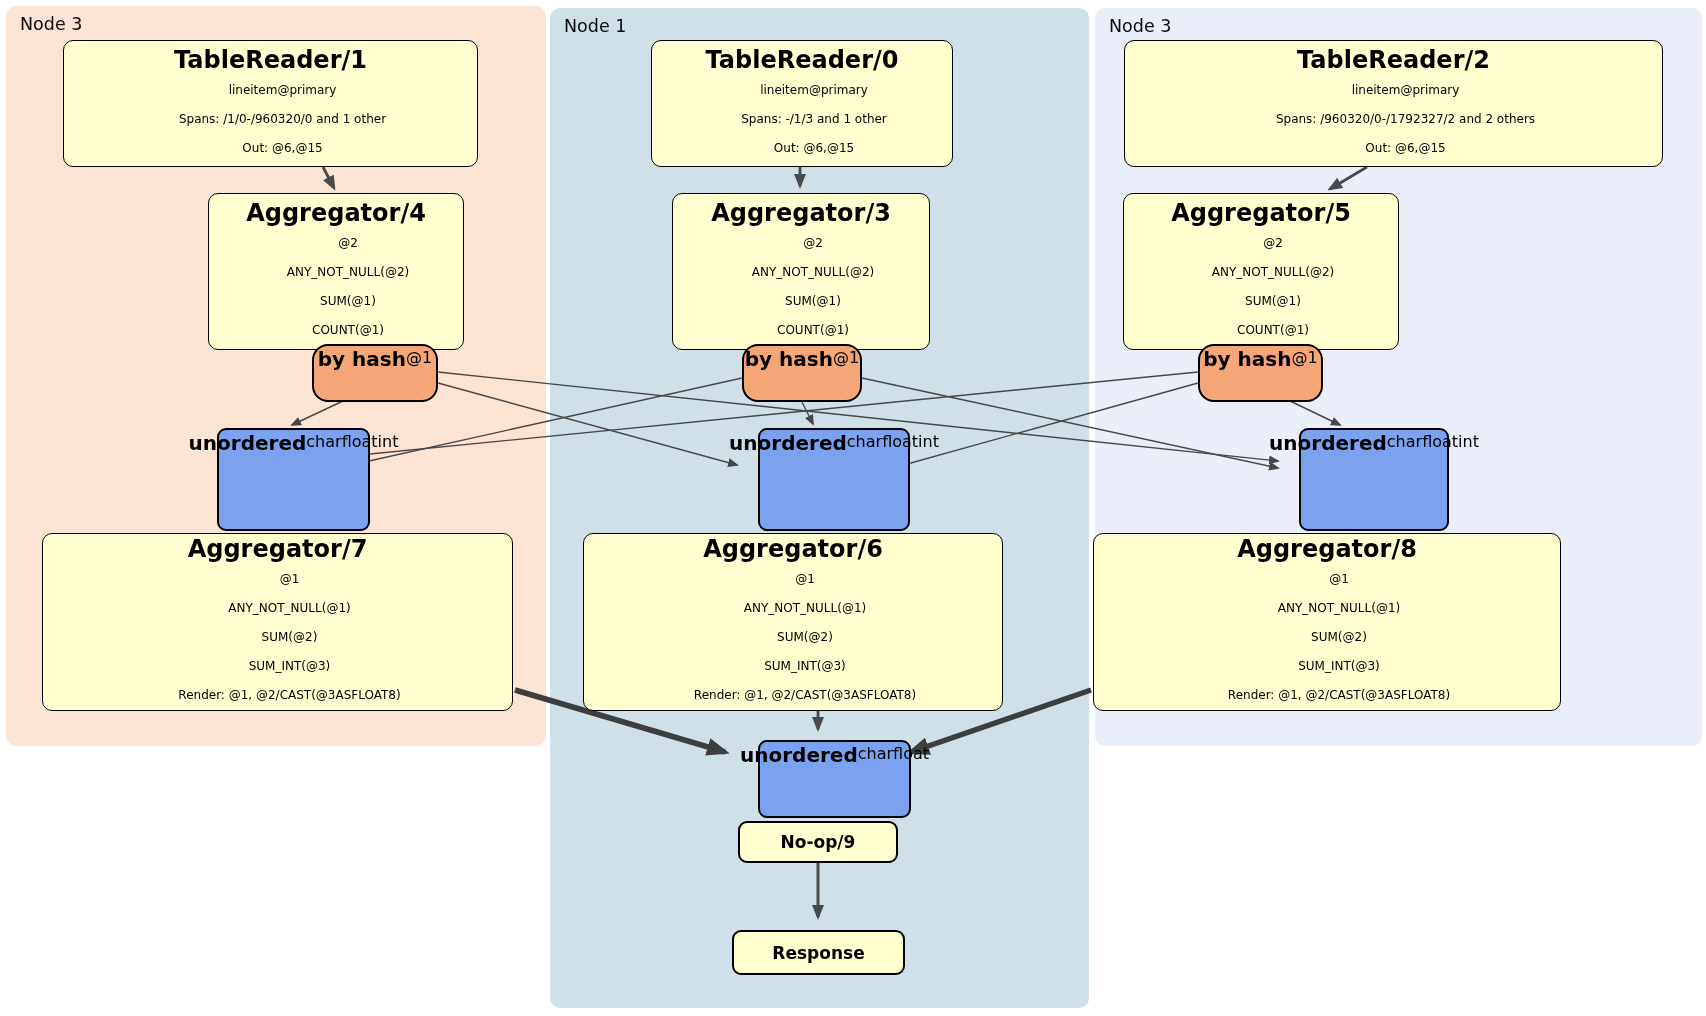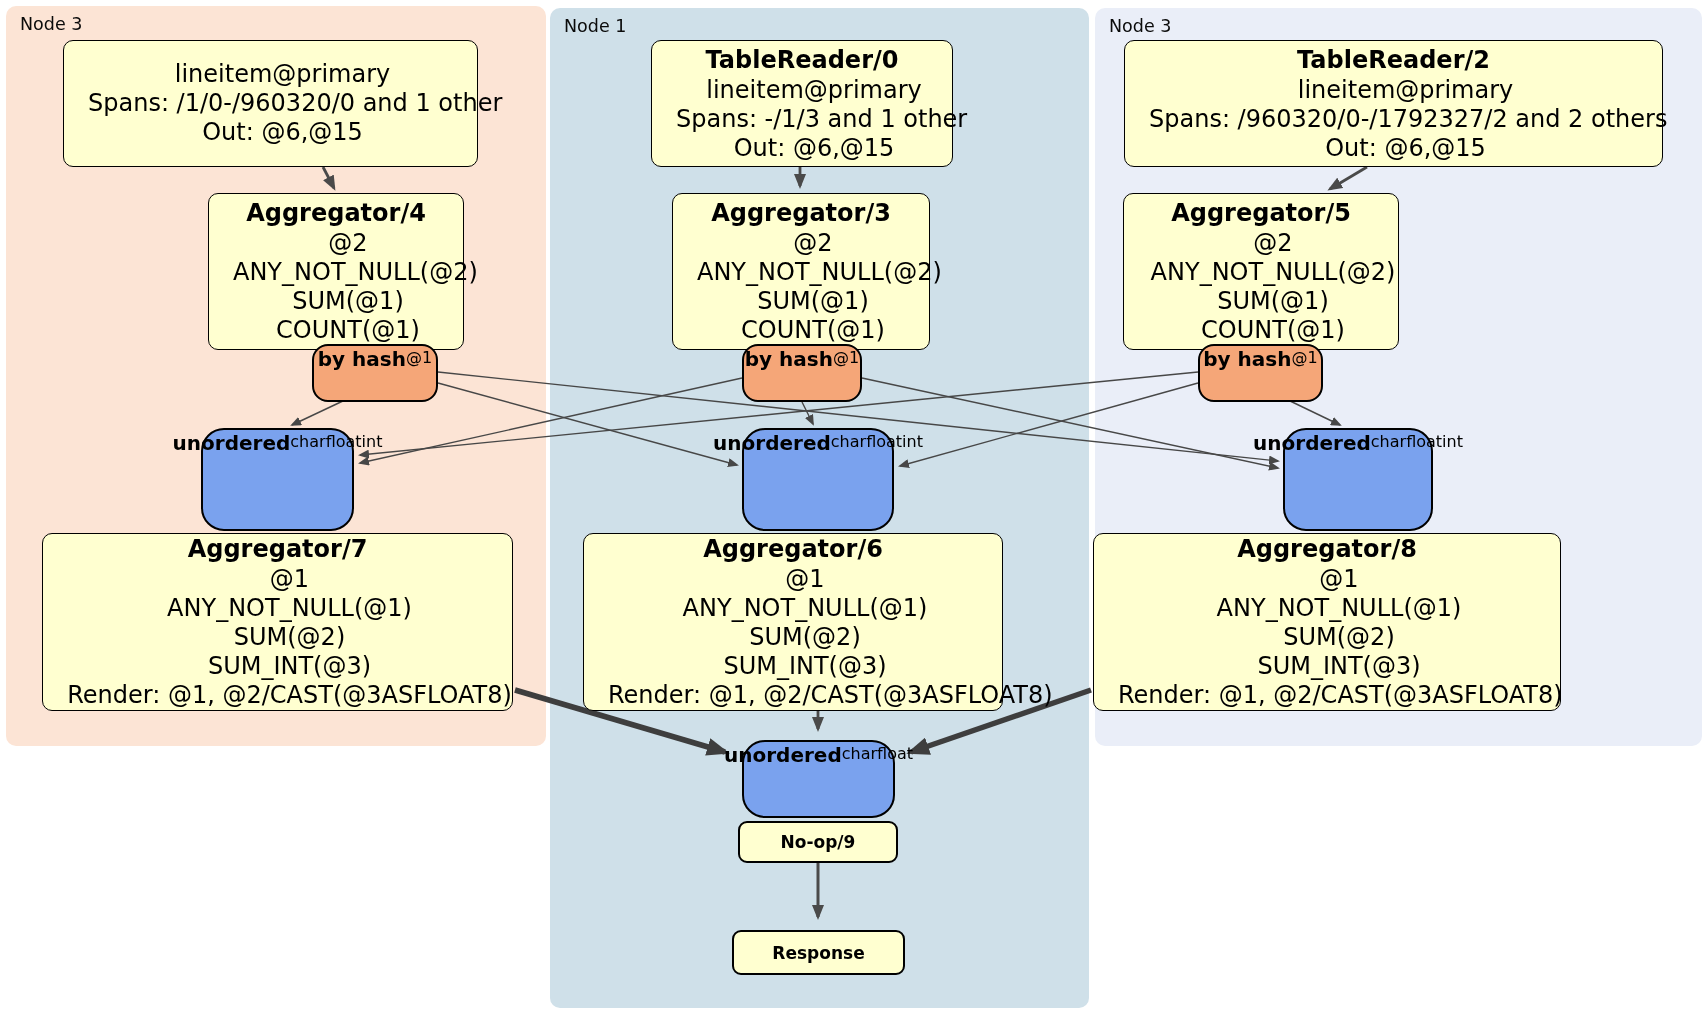--- a/index.html
+++ b/index.html
@@ -18,30 +18,30 @@
   svg.edges { position:absolute; left:0; top:0; z-index:1; }
 
   .nbox {
     position:absolute; z-index:2; box-sizing:border-box;
     background:var(--processor-fill,#ffffd0);
     border:1.6px solid #000; border-radius:10px;
     display:flex; flex-direction:column; justify-content:center;
     text-align:center;
   }
   .nbox .t { font-weight:bold; font-size:24px; line-height:31px; white-space:nowrap; }
-  .nbox .l { font-size:24px; line-height:29px; white-space:nowrap;padding-left:24px; }
+  .nbox .l { font-size:12px; line-height:29px; white-space:nowrap;padding-left:24px; }
 
   .pill {
     position:absolute; z-index:3; box-sizing:border-box;
     border:2.2px solid #000; border-radius:16px;
     display:flex; flex-direction:row; justify-content:center;
     text-align:center;
   }
   .pill.orange { background:var(--router-fill,#f5a678); }
-  .pill.blue   { background:var(--stream-fill,#7aa2ee); border-radius:23px; }
+  .pill.blue   { background:var(--stream-fill,#7aa2ee); border-radius:9px;margin-left:16px; }
   .pill .t { font-weight:bold; font-size:20px; line-height:27px; white-space:nowrap; }
   .pill .l { font-size:16px; line-height:24px; white-space:nowrap; }
 
   .endbox {
     position:absolute; z-index:2; box-sizing:border-box;
     background:var(--processor-fill,#ffffd0);
     border:2.2px solid #000; border-radius:9px;
     display:flex; align-items:center; justify-content:center;
     font-weight:bold; font-size:17px; white-space:nowrap;
   }
@@ -88,20 +88,21 @@
     <path d="M1198,383 L900,466" stroke="#474747" stroke-width="1.4" fill="none" marker-end="url(#ah-s)"></path>
     <path d="M1288,400 L1340,425" stroke="#474747" stroke-width="1.4" fill="none" marker-end="url(#ah-s)"></path>
 
     <path d="M515,690 L725,752" stroke="#3e3e3e" stroke-width="5.5" fill="none" marker-end="url(#ah-l)"></path>
     <path d="M1091,690 L911,752" stroke="#3e3e3e" stroke-width="5.5" fill="none" marker-end="url(#ah-l)"></path>
     <path d="M818,711 L818,729" stroke="#4a4a4a" stroke-width="2.8" fill="none" marker-end="url(#ah-m)"></path>
     <path d="M818,863 L818,917" stroke="#4a4a4a" stroke-width="3" fill="none" marker-end="url(#ah-m)"></path>
   </svg>
 
   <div class="nbox" style="left:63px;top:40px;width:415px;height:127px">
+    <div class="t">TableReader/1</div>
     <div class="l">lineitem@primary</div>
     <div class="l">Spans: /1/0-/960320/0 and 1 other</div>
     <div class="l">Out: @6,@15</div>
   </div>
   <div class="nbox" style="left:208px;top:193px;width:256px;height:157px">
     <div class="t">Aggregator/4</div>
     <div class="l">@2</div>
     <div class="l">ANY_NOT_NULL(@2)</div>
     <div class="l">SUM(@1)</div>
     <div class="l">COUNT(@1)</div>

